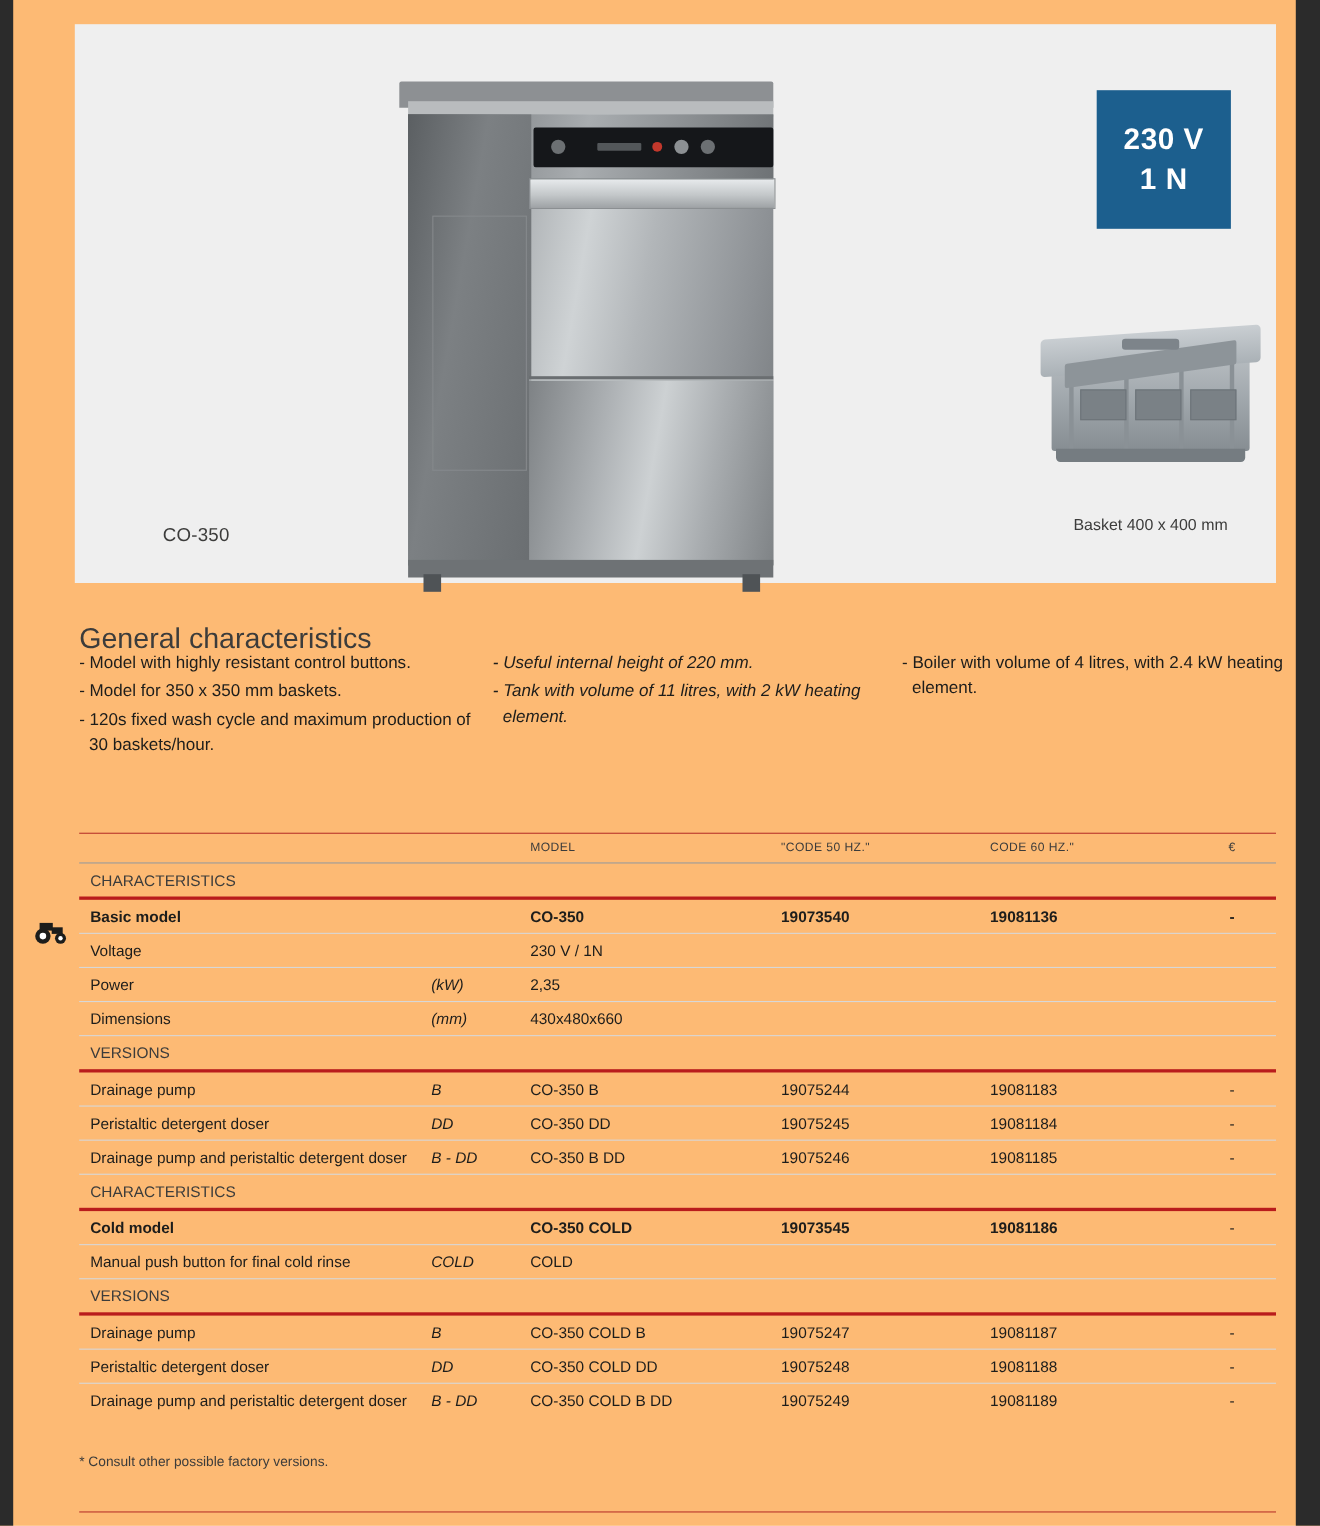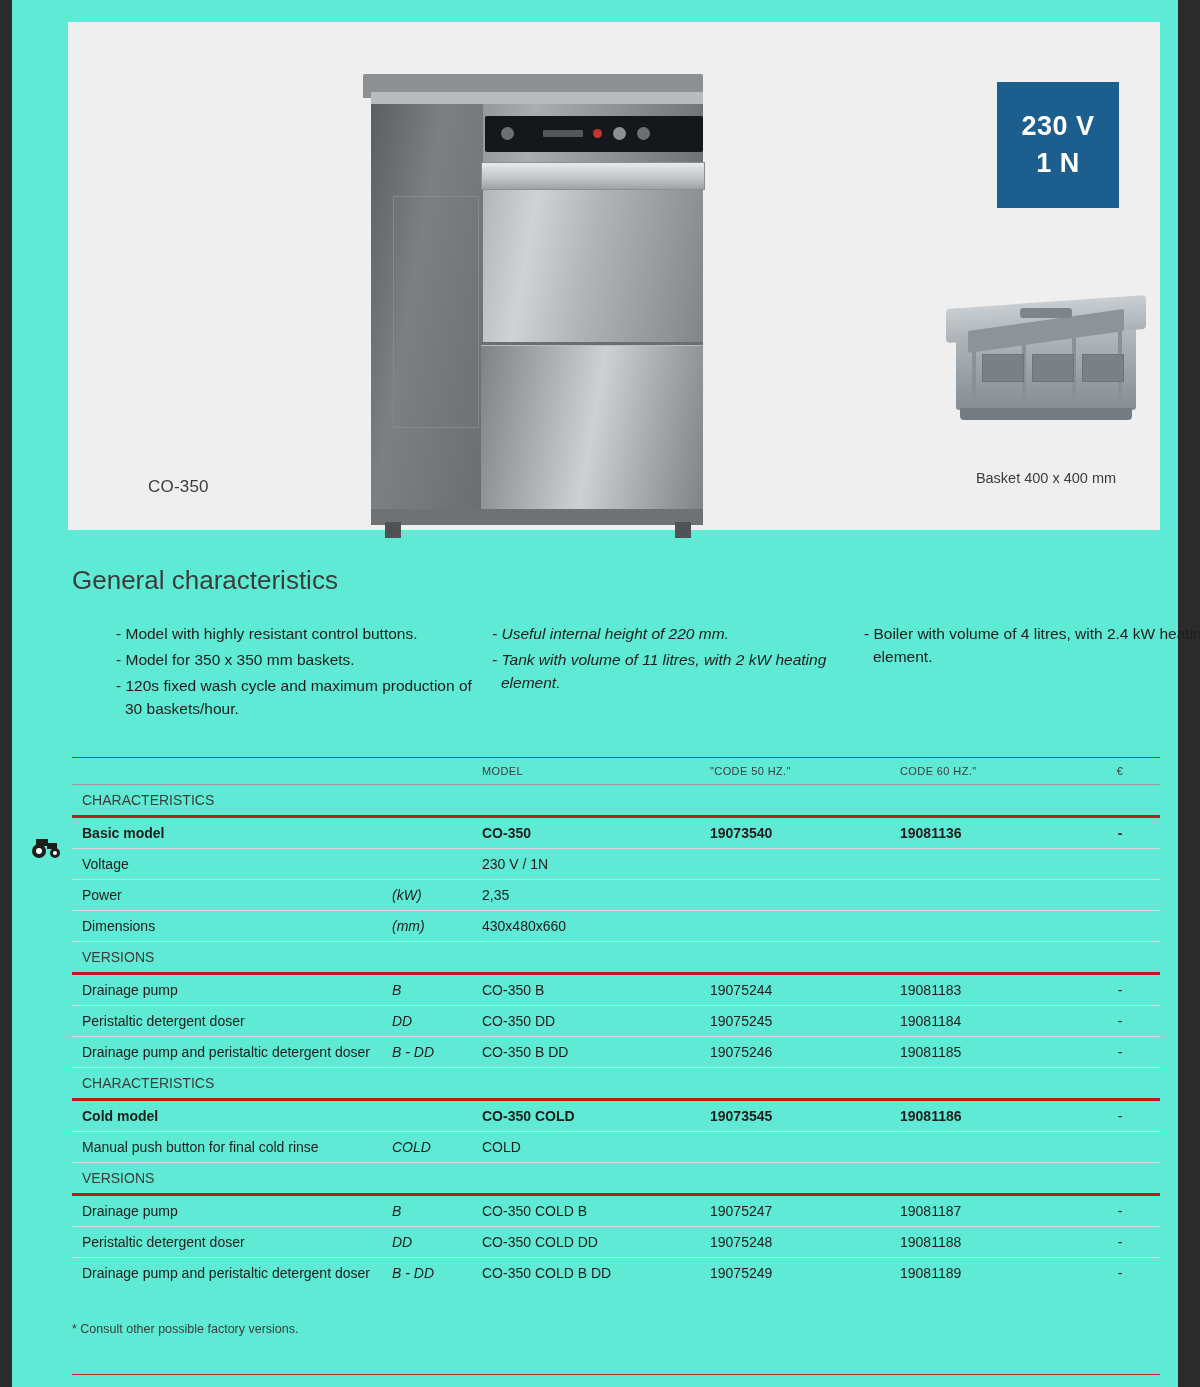--- a/index.html
+++ b/index.html
@@ -6,21 +6,21 @@
   body{
     width:1200px;height:1387px;
     background:#ffffff;
     font-family:"Liberation Sans", sans-serif;
     color:#1d1d1b;
     position:relative;
     overflow:hidden;
   }
   .page{
     position:absolute;left:0;top:0;width:1200px;height:1387px;
-    background:#5eead4;
+    background:#fdba74;
   }
   
   .edge-left{position:absolute;left:0;top:0;width:12px;height:1387px;background:#2b2b2b;}
   .edge-right{position:absolute;right:0;top:0;width:22px;height:1387px;background:#2b2b2b;}
 
   
   .hero{
     position:absolute;left:68px;top:22px;width:1092px;height:508px;
     background:#efefef;
   }
@@ -108,21 +108,21 @@
   .bk-slot.s2{left:86px;}
   .bk-slot.s3{left:136px;}
   .bk-rib{position:absolute;top:28px;width:4px;height:90px;background:#8a9196;}
   .bk-rib.r1{left:26px;} .bk-rib.r2{left:76px;} .bk-rib.r3{left:126px;} .bk-rib.r4{left:172px;}
   .bk-base{position:absolute;left:14px;top:116px;width:172px;height:12px;background:#757c81;border-radius:0 0 4px 4px;}
 
   
   .gc-title{
     position:absolute;left:72px;top:565px;font-size:26px;color:#3c3c3b;font-weight:400;
   }
-  .gc-col{position:absolute;top:622px;font-size:15.5px;line-height:23px;color:#1d1d1b;margin-left:44px;}
+  .gc-col{position:absolute;top:591px;font-size:15.5px;line-height:23px;color:#1d1d1b;}
   .gc-col.c1{left:72px;width:360px;}
   .gc-col.c2{left:448px;width:360px;font-style:italic;}
   .gc-col.c3{left:820px;width:350px;}
   .gc-col p{margin:0 0 3px 0;text-indent:-9px;padding-left:9px;}
 
   
   .tbl{
     position:absolute;left:72px;top:757px;width:1088px;
     font-size:14px;color:#1d1d1b;
   }

